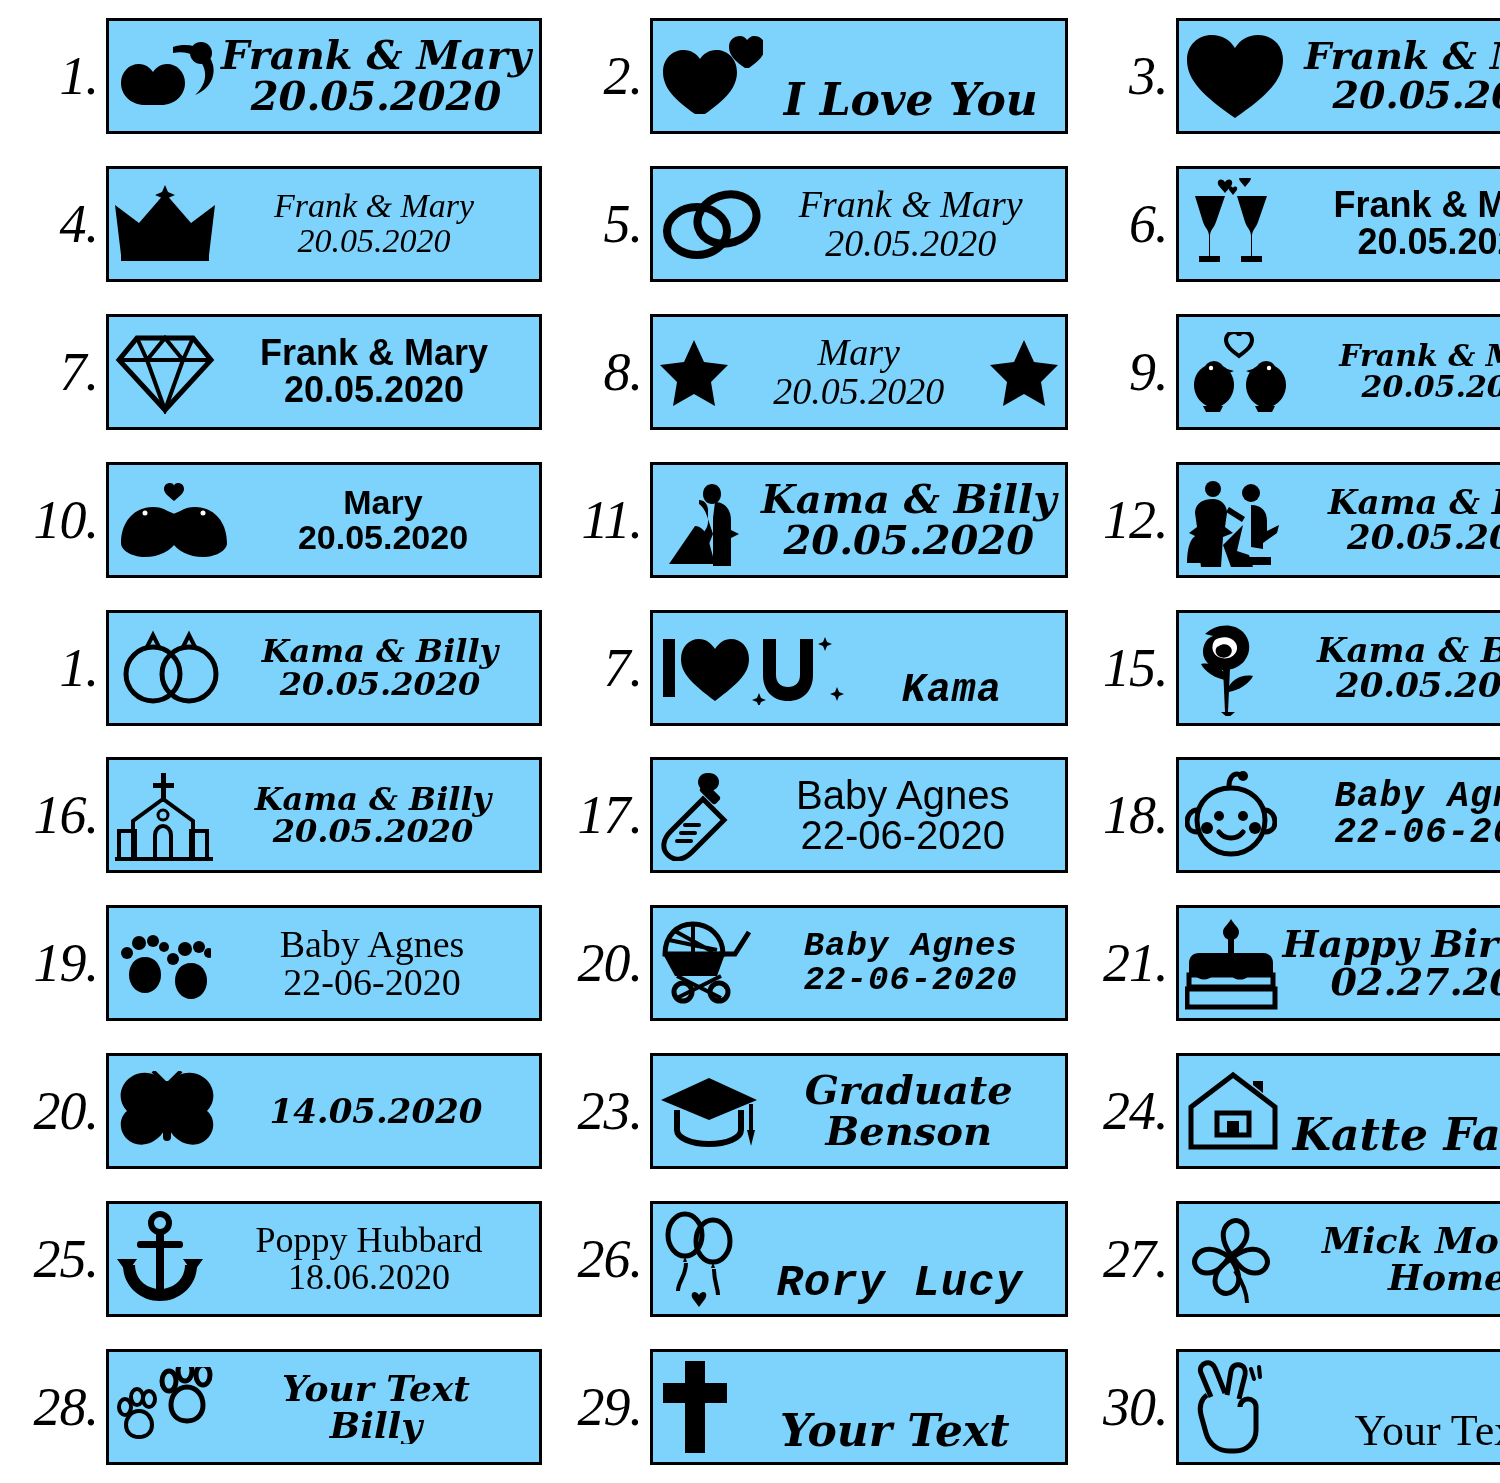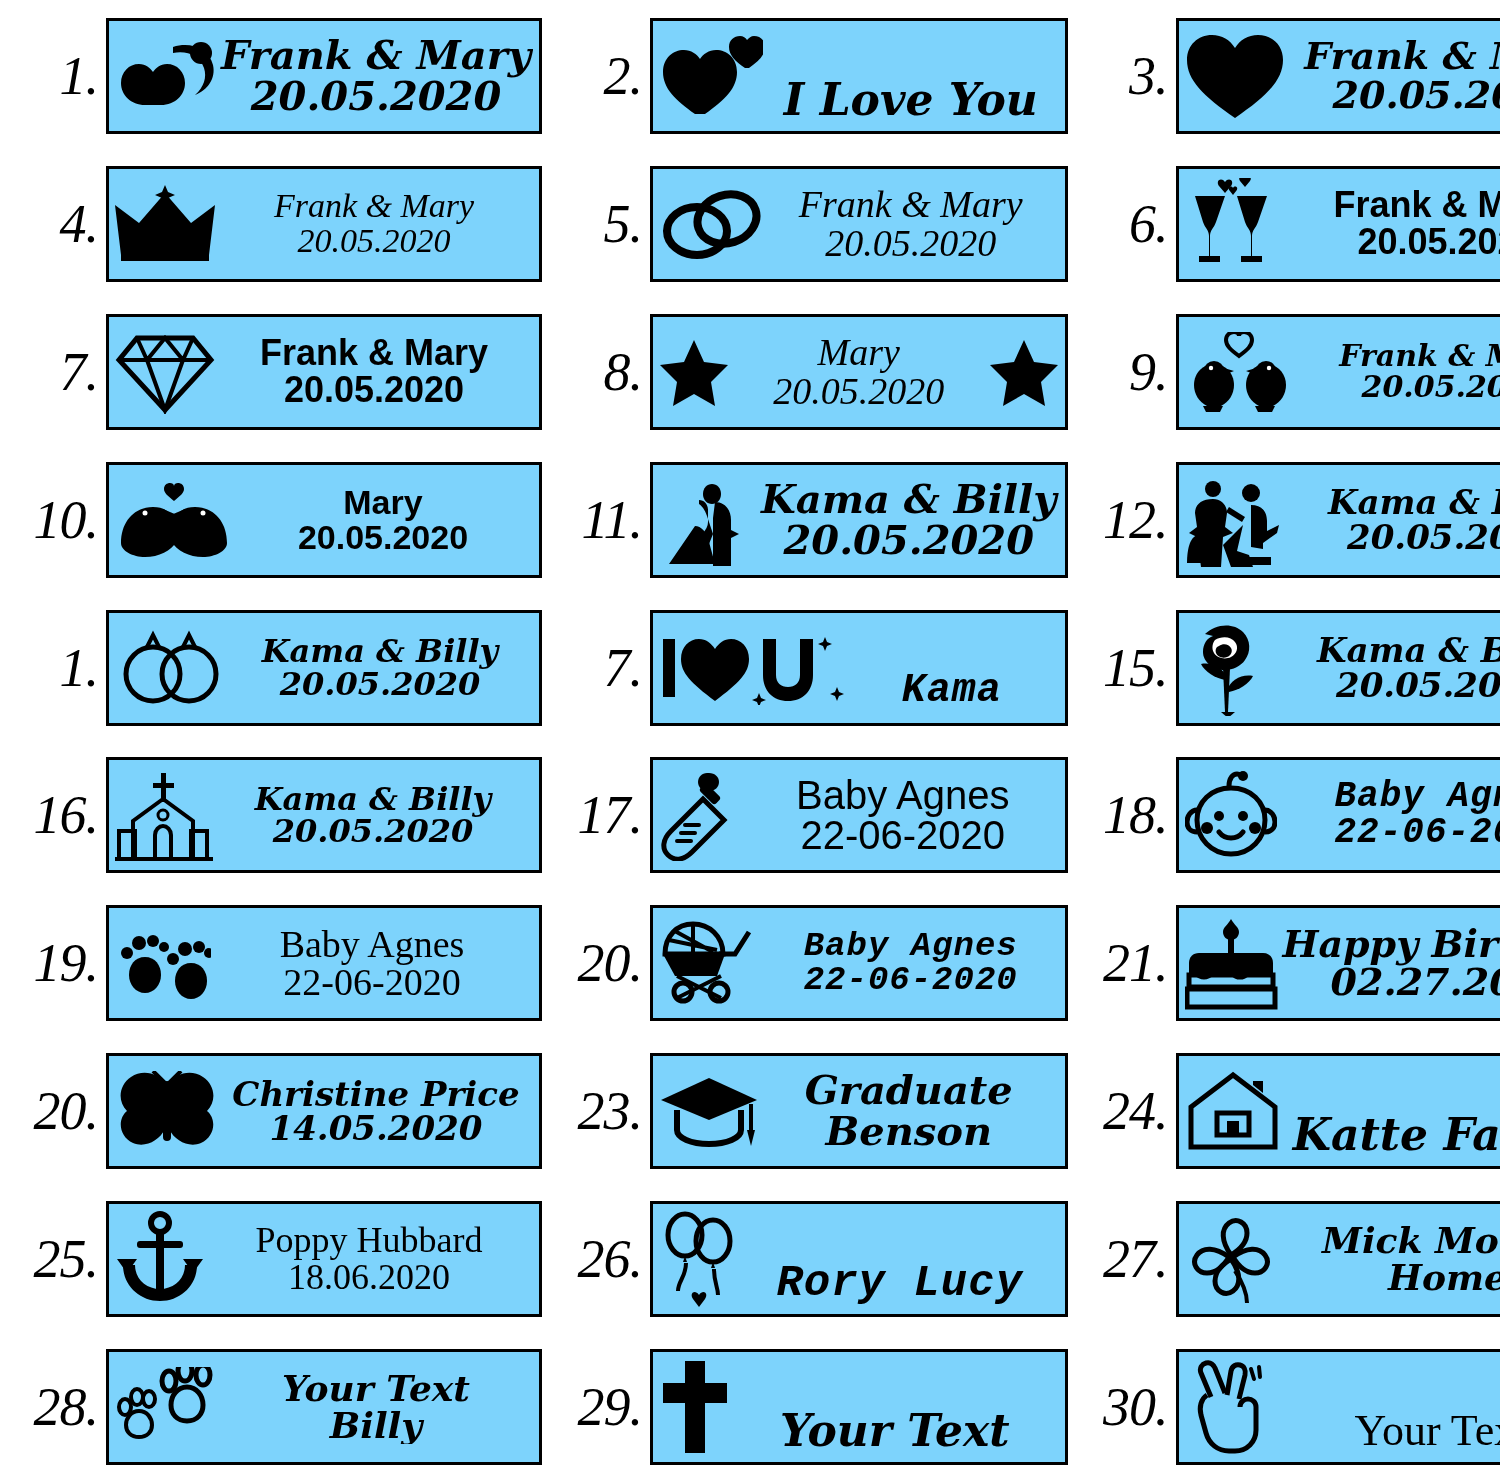--- a/index.html
+++ b/index.html
@@ -482,21 +482,20 @@
       <div class="plate">
         <div class="icon">
           <svg width="104" height="80" viewBox="0 0 104 80" xmlns="http://www.w3.org/2000/svg" fill="#000">
             <path d="M50 14c-6-12-22-16-34-8C4 14 2 30 12 40 2 48 4 66 18 72c12 5 26-2 32-14z"></path>
    <path d="M54 14c6-12 22-16 34-8 12 8 14 24 4 34 10 8 8 26-6 32-12 5-26-2-32-14z"></path>
    <rect x="48" y="10" width="8" height="60" rx="4"></rect>
    <path d="M50 12 38 0M54 12 66 0" stroke="#000" stroke-width="4"></path>
           </svg>
         </div>
         <div class="txt script s34">
-          <div class="l1">Christine Price</div>
           <div class="l2">14.05.2020</div>
         </div>
       </div>
     </div>
     <div class="cell">
       <div class="num">23.</div>
       <div class="plate">
         <div class="icon">
           <svg width="100" height="78" viewBox="0 0 100 78" xmlns="http://www.w3.org/2000/svg" fill="#000">
             <path d="M50 6 2 28l48 20 48-20z"></path>

